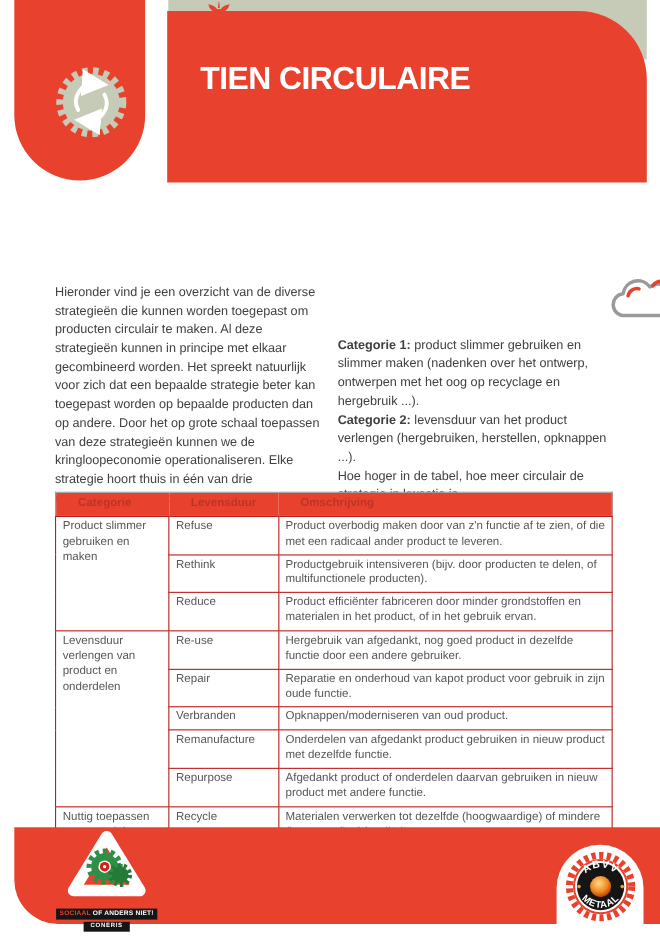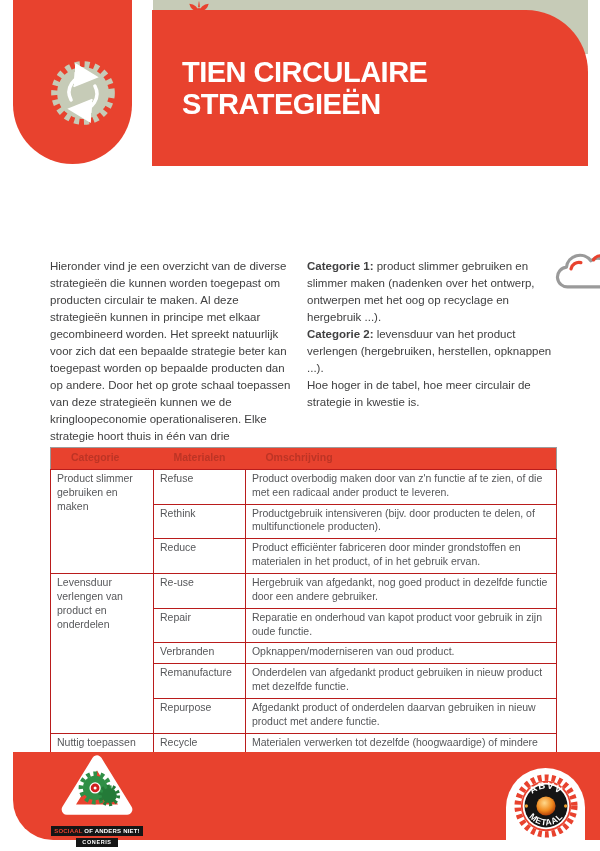--- a/index.html
+++ b/index.html
@@ -14,21 +14,21 @@
   .white-u{position:absolute;left:-10px;top:0;width:163px;height:194px;background:#fff;border-radius:0 0 82px 82px;}
   .red-column{position:absolute;left:13px;top:0;width:119px;height:164px;background:#e8422e;border-radius:0 0 60px 60px;}
   .gear-icon{position:absolute;left:35px;top:58px;width:70px;height:70px;}
   .main-block{position:absolute;left:152px;top:10px;width:436px;height:156px;background:#e8422e;border-radius:0 62px 0 0;box-sizing:border-box;padding:46px 20px 16px 30px;}
   .main-title{margin:0;color:#fff;font-size:29px;line-height:1.12;letter-spacing:-.5px;font-weight:bold;text-transform:uppercase;}
   .cloud{position:absolute;left:553px;top:240px;width:72px;height:56px;}
   
   .intro{position:absolute;left:50px;top:258px;width:512px;display:flex;gap:14px;font-size:11.5px;line-height:17px;}
   .intro-left{width:243px;}
   .intro-left p{margin:0;}
-  .intro-right{width:255px;}
+  .intro-right{width:255px;margin-top:48px;}
   .intro-right p{margin:0;}
   
   .table-wrap{position:absolute;left:50px;top:447px;}
   table.strategies{border-collapse:collapse;width:507px;font-size:10.5px;line-height:1.32;color:#56575a;border:1px solid #9c9c9c;}
   table.strategies col.c1{width:103px;} table.strategies col.c2{width:77px;}
   table.strategies th{background:#e8422e;color:#bd3425;font-weight:bold;text-align:left;padding:3px 20px 4px;font-size:10.5px;border:none;}
   table.strategies td{border:1px solid #b91c1c;padding:2px 6px 4px;vertical-align:top;}
   
   .footer-band{position:absolute;left:13px;top:752px;width:587px;height:88px;background:#e8422e;border-radius:0 0 0 40px;}
   .left-logo{position:absolute;left:30px;top:1px;width:108px;text-align:center;}
@@ -80,21 +80,20 @@
         <circle cx="50" cy="50" r="37" fill="#c6cbb7"></circle>
         <path d="M33 60 A23 23 0 0 1 55 26" fill="none" stroke="#fff" stroke-width="5" stroke-linecap="round" marker-end="url(#ah)"></path>
         <path d="M67 40 A23 23 0 0 1 45 74" fill="none" stroke="#fff" stroke-width="5" stroke-linecap="round" marker-end="url(#ah)"></path>
       </svg>
     </span>
   </div>
 
   <div class="main-block">
     <h1 class="main-title">
       <span>TIEN CIRCULAIRE</span><br>
-      <span>STRATEGIEËN</span>
     </h1>
   </div>
 
   <span class="cloud">
     <svg width="72" height="56" viewBox="0 0 80 62">
       <path d="M17 52 h42 a11 11 0 0 0 4 -21 a13 13 0 0 0 -21 -8 a15 15 0 0 0 -27 7 a11 11 0 0 0 2 22 z" fill="#fff" stroke="#9a9a9a" stroke-width="3.5" stroke-linejoin="round"></path>
       <path d="M20 32 a9 9 0 0 1 11 -7" fill="none" stroke="#e8422e" stroke-width="3.6" stroke-linecap="round"></path>
       <path d="M45 22 a9 9 0 0 1 11 -4" fill="none" stroke="#e8422e" stroke-width="3.6" stroke-linecap="round"></path>
     </svg>
   </span>
@@ -113,21 +112,21 @@
   <div class="table-wrap">
     <table class="strategies">
       <colgroup>
           <col class="c1">
           <col class="c2">
           <col>
         </colgroup>
       <thead>
         <tr>
           <th>Categorie</th>
-          <th>Materialen</th>
+          <th>Levensduur</th>
           <th>Omschrijving</th>
         </tr>
       </thead>
       <tbody>
           <tr>
             <td rowspan="3">Product slimmer gebruiken en maken</td>
             <td>Refuse</td>
             <td>Product overbodig maken door van z'n functie af te zien, of die met een radicaal ander product te leveren.</td>
           </tr>
           <tr>

